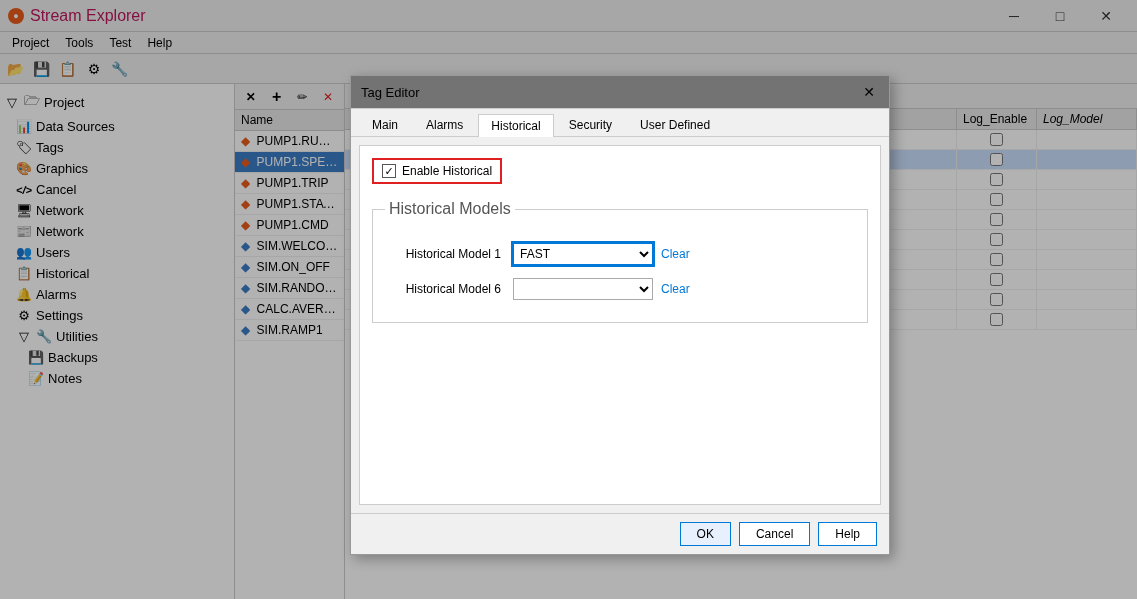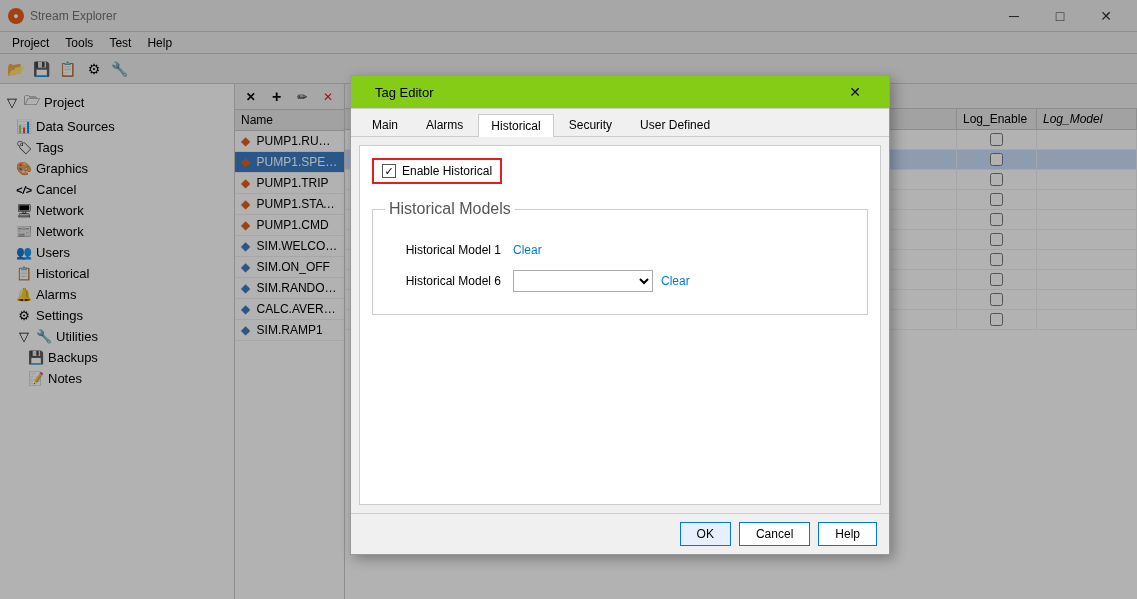--- a/index.html
+++ b/index.html
@@ -8,21 +8,21 @@
     
     .title-bar {
       background: #f0f0f0;
       height: 32px;
       display: flex;
       align-items: center;
       padding: 0 8px;
       border-bottom: 1px solid #ccc;
     }
     .title-bar-icon { width: 16px; height: 16px; background: #e85c1c; border-radius: 50%; margin-right: 6px; display: flex; align-items: center; justify-content: center; }
-    .title-bar-text { flex: 1; font-size: 12px; color: #737373; }
+    .title-bar-text { flex: 1; font-size: 16px; color: #be185d; }
     .title-bar-controls { display: flex; gap: 0; }
     .title-btn { width: 46px; height: 32px; border: none; background: transparent; cursor: pointer; font-size: 14px; color: #333; display: flex; align-items: center; justify-content: center; }
 
     
     .menu-bar {
       background: #f0f0f0;
       height: 22px;
       display: flex;
       align-items: center;
       padding: 0 4px;
@@ -161,22 +161,22 @@
       background: #f0f0f0;
       border: 1px solid #999;
       box-shadow: 4px 4px 12px rgba(0,0,0,0.3);
       width: 540px;
       min-height: 460px;
       position: absolute;
       top: 75px;
       left: 350px;
     }
     .modal-titlebar {
-      background: #84cc16;
-      padding: 6px 24px;
+      background: #737373;
+      padding: 6px 10px;
       display: flex;
       align-items: center;
       justify-content: space-between;
       border-bottom: 1px solid #ccc;
     }
     .modal-title { font-size: 13px; font-weight: normal; }
     .modal-close {
       width: 20px; height: 20px;
       border: none;
       background: transparent;
@@ -550,20 +550,24 @@
         <div class="checkbox-icon">✓</div>
         <span>Enable Historical</span>
       </div>
 
       
       <fieldset class="hist-models-section" style="border:1px solid #ccc;padding:12px;">
         <legend style="font-size:16px;color:#555;padding:0 4px;">Historical Models</legend>
 
         <div class="form-row">
           <label class="form-label">Historical Model 1</label>
+          <select class="form-select">
+            <option value="FAST" selected="">FAST</option>
+            <option value="">-- None --</option>
+          </select>
           <a class="clear-link">Clear</a>
         </div>
 
         <div class="form-row">
           <label class="form-label">Historical Model 6</label>
           <select class="form-select empty">
             <option value="" selected=""></option>
           </select>
           <a class="clear-link">Clear</a>
         </div>

